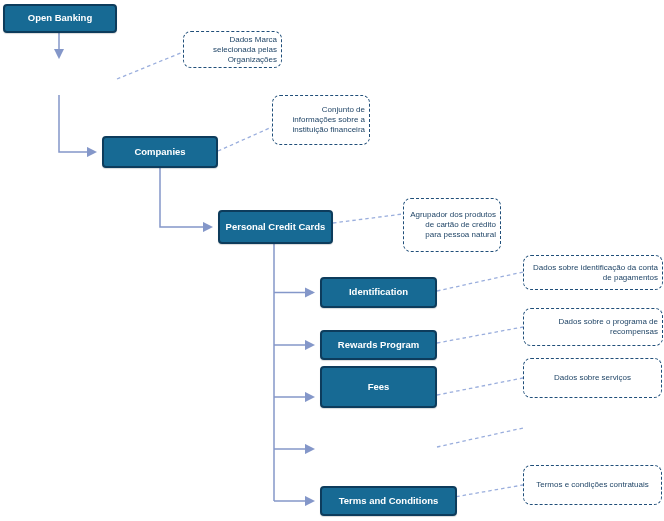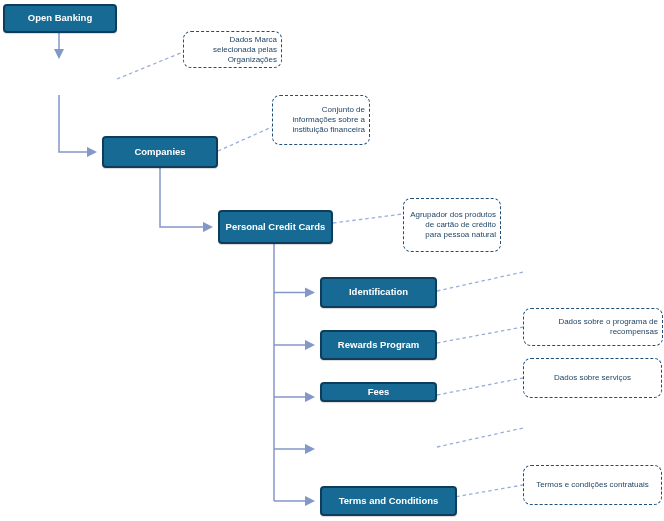--- a/index.html
+++ b/index.html
@@ -152,41 +152,44 @@
   </div>
 
   <div class="node" style="left:320px; top:277px; width:117px; height:31px">
     <span>Identification</span>
   </div>
 
   <div class="node" style="left:320px; top:330px; width:117px; height:30px">
     <span>Rewards Program</span>
   </div>
 
-  <div class="node" style="left:320px; top:382px; width:117px; height:20px">
+  <div class="node" style="left:320px; top:366px; width:117px; height:42px">
     <span>Fees</span>
   </div>
 
 
   <div class="node" style="left:320px; top:486px; width:137px; height:30px">
     <span>Terms and Conditions</span>
   </div>
 
   <div class="note" style="left:183px; top:31px; width:99px; height:37px">
     <span>Dados Marca selecionada pelas Organizações</span>
   </div>
 
   <div class="note" style="left:272px; top:95px; width:98px; height:50px">
     <span>Conjunto de informações sobre a instituição financeira</span>
   </div>
 
   <div class="note" style="left:403px; top:198px; width:98px; height:54px">
     <span>Agrupador dos produtos de cartão de crédito para pessoa natural</span>
   </div>
 
+  <div class="note" style="left:523px; top:255px; width:140px; height:35px">
+    <span>Dados sobre identificação da conta de pagamentos</span>
+  </div>
 
   <div class="note" style="left:523px; top:308px; width:140px; height:38px">
     <span>Dados sobre o programa de recompensas</span>
   </div>
 
   <div class="note" style="left:523px; top:358px; width:139px; height:40px">
     <span>Dados sobre serviços</span>
   </div>
 
 

